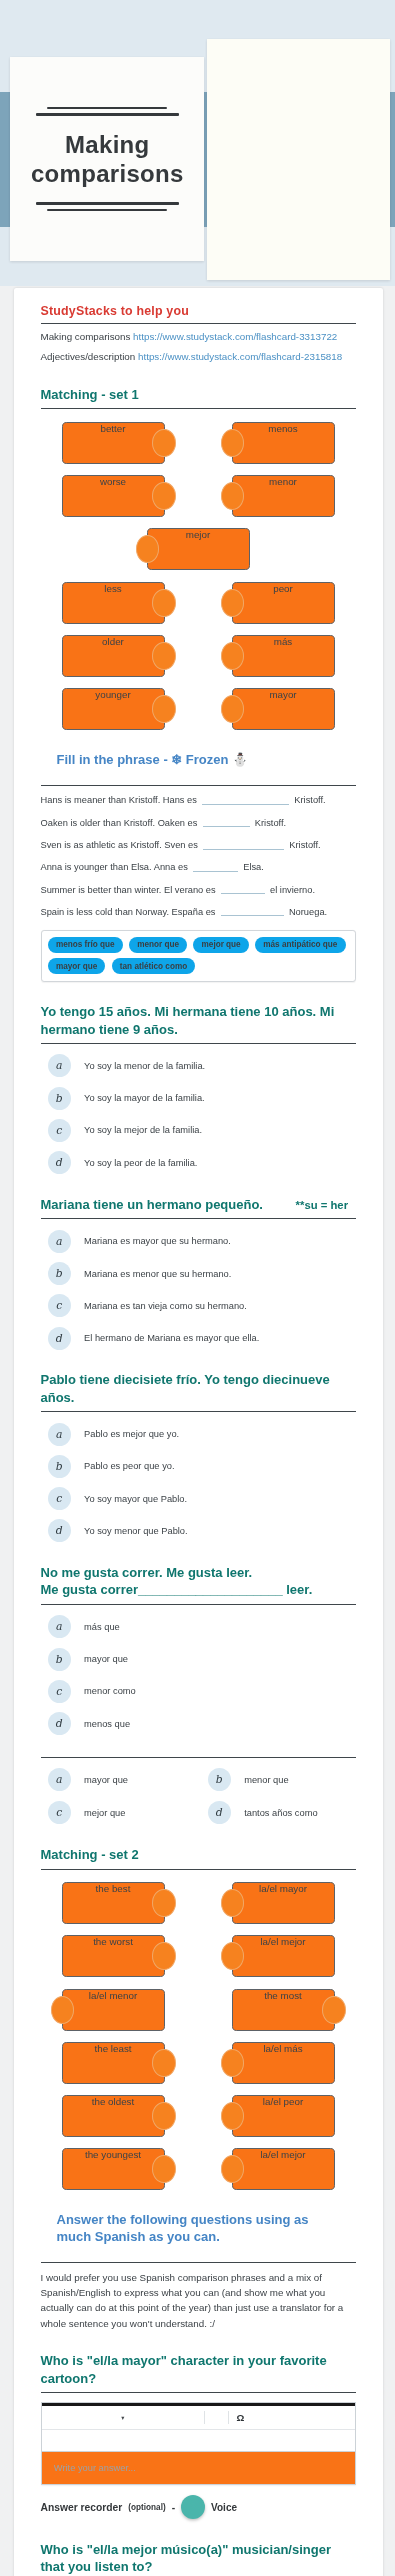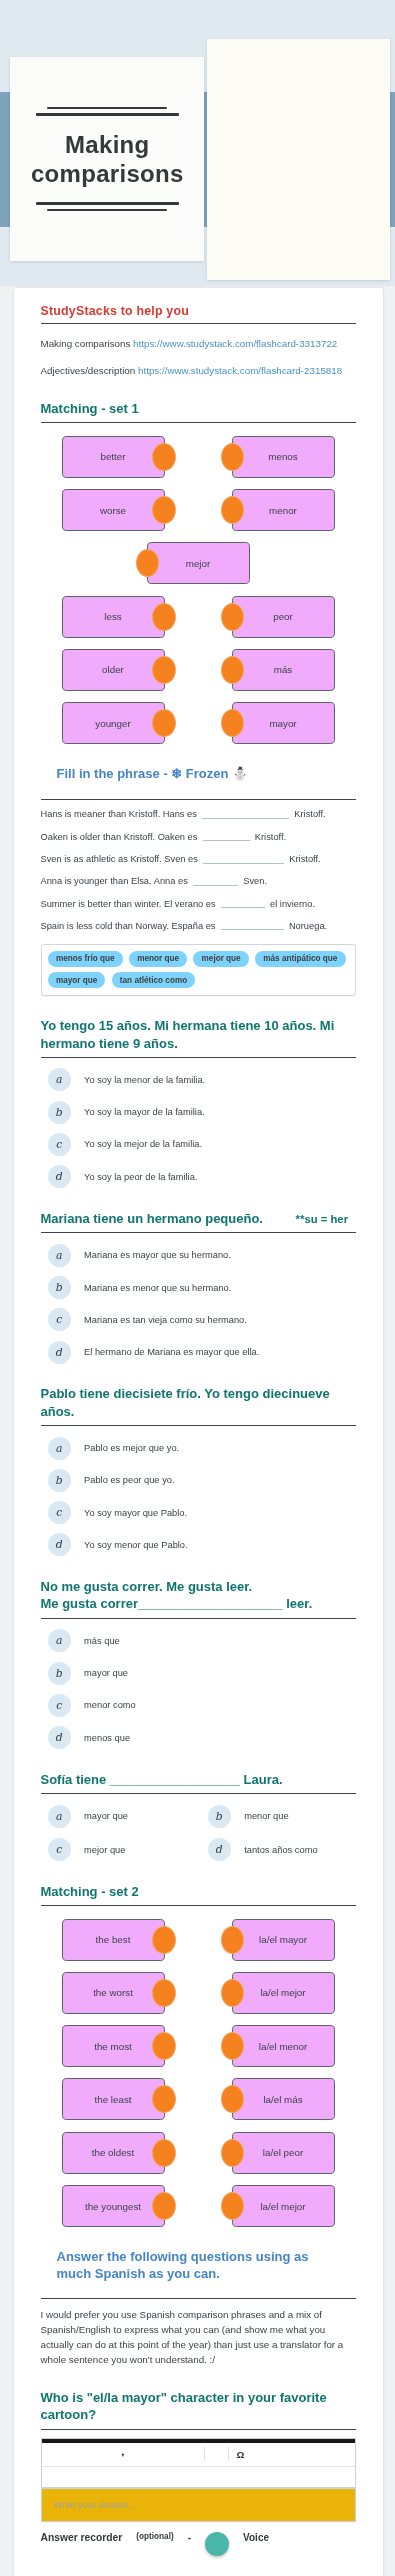--- a/index.html
+++ b/index.html
@@ -22,42 +22,42 @@
               text-align:center;margin:13.4px 0;letter-spacing:0.3px;}
   
   .card{width:369px;margin:2.1px auto 0;background:#ffffff;border-radius:2.1px;
         box-shadow:0 0.5px 2.6px rgba(0,0,0,.15);padding:15.5px 27px 13.4px;box-sizing:border-box;}
   .sec{margin-bottom:21.6px;}
   h3.red{color:#d93a32;font-size:12.4px;margin:0;font-weight:800;letter-spacing:0.2px;}
   h3.blue{color:#4585c5;font-size:13px;margin:16px;font-weight:800;line-height:1.3;}
   h3.dark{color:#0f766e;font-size:13px;margin:0;font-weight:800;line-height:1.34;}
   .rule{border-bottom:1px solid #3f464b;margin-top:5.2px;}
   .rule-thin{border-bottom:0.8px solid #3f464b;margin-top:5.2px;}
-  .linkline{font-size:9.8px;line-height:1.55;margin-top:12px;word-break:break-word;}
+  .linkline{font-size:9.8px;line-height:1.55;margin-top:5px;word-break:break-word;}
   .linkline a{color:#4a90c4;text-decoration:none;}
   
   .mrow{display:flex;justify-content:center;gap:67px;margin-top:11.3px;}
   .mrow:first-of-type{margin-top:12.4px;}
   .mbox{position:relative;width:101px;height:40px;border:0.8px solid #5c6166;border-radius:4.6px;
-        background:#f0abfc;display:flex;align-items:center;justify-content:center;
+        background:#f97316;display:flex;align-items:flex-start;justify-content:center;
         font-size:9.8px;color:#3c4247;}
   .dot{position:absolute;top:50%;width:21.6px;height:26px;border-radius:50%;
        background:#f6821f;border:1px solid #f0a868;transform:translateY(-50%);}
   .dot-r{right:-12px;} .dot-l{left:-12px;}
   
   .fs{font-size:9.3px;line-height:1.45;margin-top:8.8px;color:#3c4247;}
   .blank{display:inline-block;border-bottom:0.8px solid #a9c3d2;height:9.3px;
          margin:0 5.2px;vertical-align:-1.5px;}
   .fs:nth-of-type(1) .blank{width:87px;} .fs:nth-of-type(2) .blank{width:47px;}
   .fs:nth-of-type(3) .blank{width:81px;} .fs:nth-of-type(4) .blank{width:45px;}
   .fs:nth-of-type(5) .blank{width:44px;}  .fs:nth-of-type(6) .blank{width:63px;}
   .chipbox{border:0.5px solid #d2d6da;border-radius:3.1px;background:#fff;
            box-shadow:0 0.5px 1px rgba(0,0,0,.05);padding:6.2px 6.2px;margin-top:10.3px;
            display:flex;flex-wrap:wrap;gap:5.2px 6.2px;}
-  .chip{background:#7dd3fc;border-radius:8.8px;padding:3.6px 8.2px;font-size:8.2px;
+  .chip{background:#0ea5e9;border-radius:8.8px;padding:3.6px 8.2px;font-size:8.2px;
         font-weight:700;color:#3a3f42;text-align:right;}
   
   .qnote{font-weight:800;font-size:11.3px;margin-left:29px;}
   .opts{margin-top:10.3px;}
   .opt{display:flex;align-items:center;gap:13.4px;padding-left:7.2px;margin-top:9.3px;}
   .opt:first-child{margin-top:0;}
   .badge{width:23px;height:23px;border-radius:50%;background:#d9e8f2;flex:0 0 23px;
          display:flex;align-items:center;justify-content:center;
          font-family:"DejaVu Serif", serif;font-style:italic;font-size:10.8px;color:#2f3a40;}
   .optlabel{font-size:9.3px;color:#3c4247;}
@@ -68,25 +68,25 @@
   .editor{border:0.5px solid #ccd2d7;margin-top:8.2px;background:#fff;}
   .editor .bar{height:3.6px;background:#181818;}
   .tb{display:flex;align-items:center;height:23px;border-bottom:0.5px solid #e3e6e9;}
   .tb-left{flex:0 0 52%;display:flex;justify-content:center;align-items:center;}
   .caret{font-size:6.2px;color:#45494d;}
   .tb-div{width:0.5px;height:13.4px;background:#dfe3e6;}
   .tb-mid{flex:0 0 23px;height:100%;}
   .omega{font-size:9.8px;color:#2e3337;padding-left:8.2px;font-weight:600;}
   .edit-area{height:20.6px;}
   .write{border:0.5px solid #ccd2d7;margin-top:-0.5px;height:32px;display:flex;align-items:center;
-         padding:0 10.3px;background:#eab308;box-shadow:0 1px 1.5px rgba(0,0,0,.06);}
+         padding:0 10.3px;background:#f97316;box-shadow:0 1px 1.5px rgba(0,0,0,.06);}
   .write input{border:none;outline:none;width:100%;font-size:9.3px;
                font-family:"Liberation Sans", sans-serif;color:#3c4247;background:transparent;}
   .write input::placeholder{color:#9aa2a8;}
-  .recrow{display:flex;align-items:flex-start;gap:14px;margin-top:10.3px;}
+  .recrow{display:flex;align-items:center;gap:6px;margin-top:10.3px;}
   .reclabel{font-size:10.3px;font-weight:800;color:#34383b;}
   .recopt{font-size:8.2px;font-weight:700;color:#34383b;}
   .voice-btn{width:24px;height:24px;border-radius:50%;background:#4ab5ab;border:none;
              box-shadow:0 1.5px 3.1px rgba(0,0,0,.25);cursor:pointer;}
   .voicelbl{font-size:10px;font-weight:800;color:#34383b;}
 </style>
 </head>
 <body>
 
 <div id="page">
@@ -196,21 +196,21 @@
 
           <div class="fs">
             <span>Oaken is older than Kristoff. Oaken es</span><span class="blank"></span><span>Kristoff.</span>
           </div>
 
           <div class="fs">
             <span>Sven is as athletic as Kristoff. Sven es</span><span class="blank"></span><span>Kristoff.</span>
           </div>
 
           <div class="fs">
-            <span>Anna is younger than Elsa. Anna es</span><span class="blank"></span><span>Sven.</span>
+            <span>Anna is younger than Elsa. Anna es</span><span class="blank"></span><span>Elsa.</span>
           </div>
 
           <div class="fs">
             <span>Summer is better than winter. El verano es</span><span class="blank"></span><span>el invierno.</span>
           </div>
 
           <div class="fs">
             <span>Spain is less cold than Norway. España es</span><span class="blank"></span><span>Noruega.</span>
           </div>
         </div>
@@ -339,21 +339,20 @@
 
           <div class="opt">
             <span class="badge">d</span>
             <span class="optlabel">menos que</span>
           </div>
         </div>
     </div>
 
     <div class="sec">
       <h3 class="dark">
-        <div>Sofía tiene __________________ Laura.</div>
       </h3>
       <div class="rule"></div>
       <div class="opts twocol">
 
           <div class="opt">
             <span class="badge">a</span>
             <span class="optlabel">mayor que</span>
           </div>
 
           <div class="opt">
@@ -395,26 +394,26 @@
               <span class="dot dot-r"></span>
             </div>
             <div class="mbox">
               <span class="dot dot-l"></span>
               <span>la/el mejor</span>
             </div>
           </div>
 
           <div class="mrow">
             <div class="mbox">
+              <span class="dot dot-l"></span>
+              <span>la/el menor</span>
+            </div>
+            <div class="mbox">
               <span>the most</span>
               <span class="dot dot-r"></span>
-            </div>
-            <div class="mbox">
-              <span class="dot dot-l"></span>
-              <span>la/el menor</span>
             </div>
           </div>
 
           <div class="mrow">
             <div class="mbox">
               <span>the least</span>
               <span class="dot dot-r"></span>
             </div>
             <div class="mbox">
               <span class="dot dot-l"></span>

